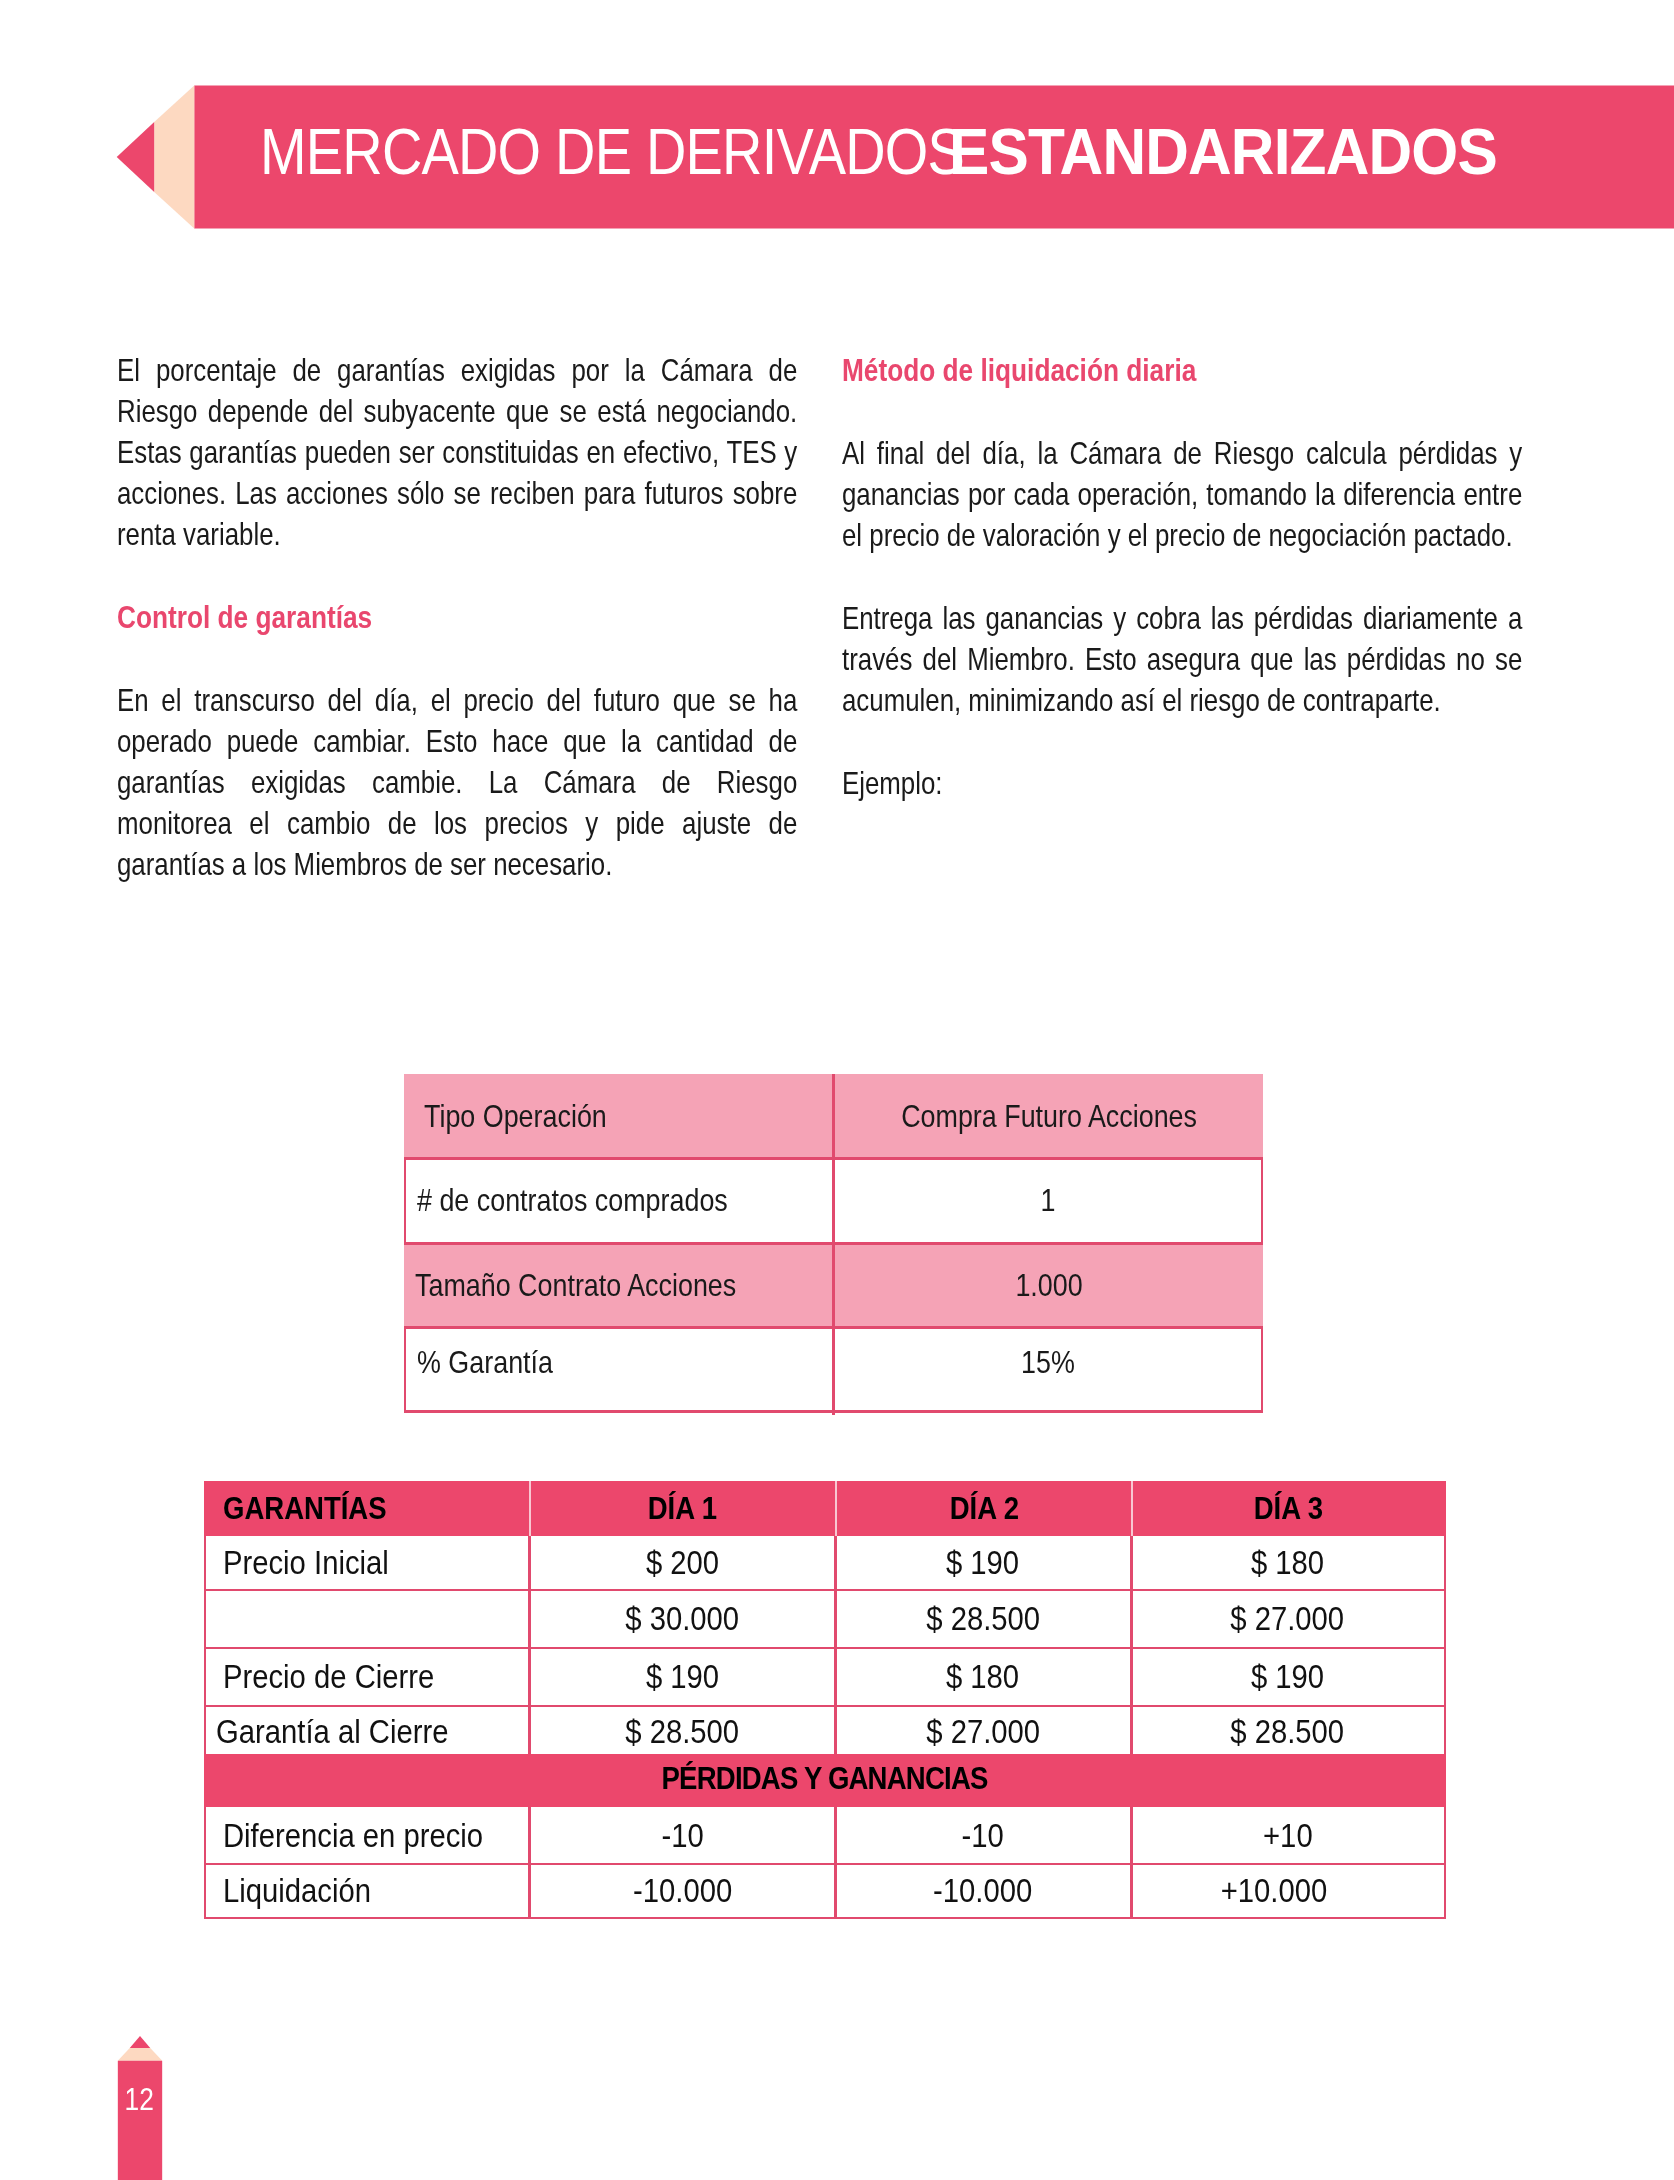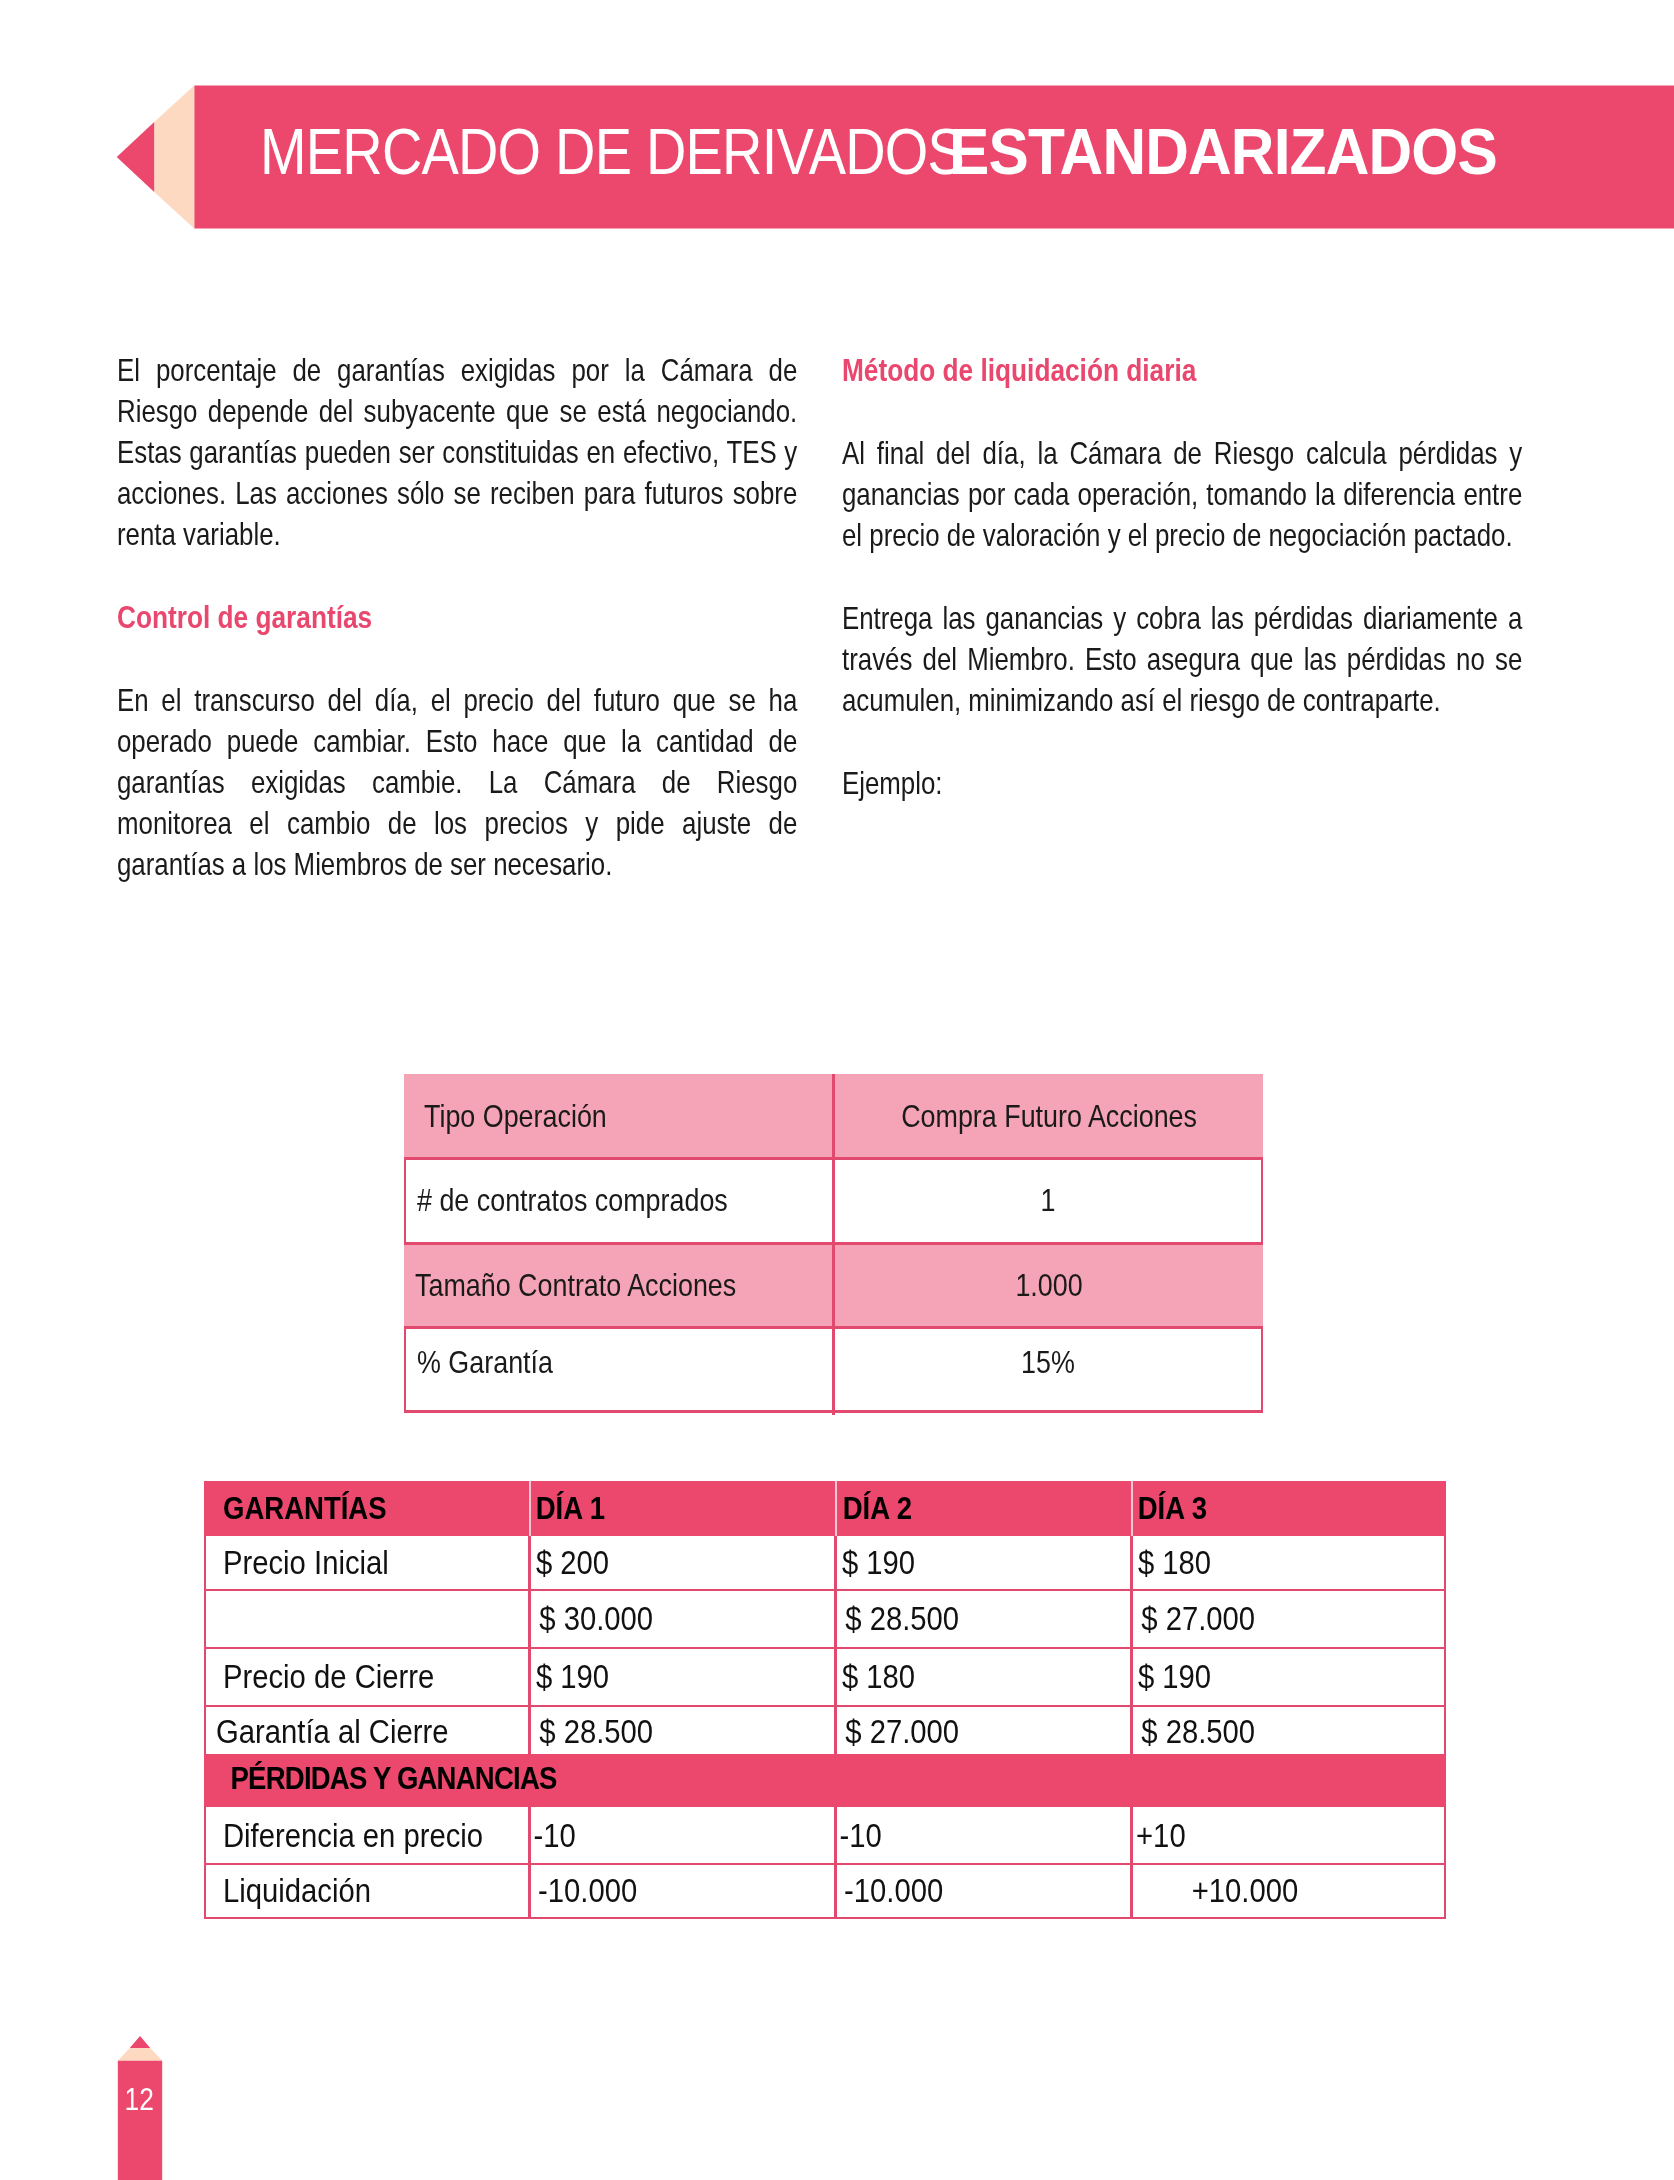--- a/index.html
+++ b/index.html
@@ -37,21 +37,21 @@
   .t1-cell.c2 .sx { transform-origin: center center; }
 
   
   .t2 { position: absolute; left: 204px; top: 1481px; width: 1242px; }
   .t2-hdr { position: absolute; left: 0; width: 1242px; background: #EC476C; }
   .t2-hcell { position: absolute; top: 0; color: #000000; font-weight: 700; font-size: 32px; white-space: nowrap; }
   .t2-row { position: absolute; left: 0; width: 1242px; background: #fff; box-sizing: border-box;
             border-left: 2.6px solid #E14A6E; border-right: 2.6px solid #E14A6E; border-bottom: 2.6px solid #E14A6E; }
   .t2-cell { position: absolute; top: 0; font-size: 34px; white-space: nowrap; color: #111; }
   .t2-cell .sx, .t2-hcell .sx { display: inline-block; transform: scaleX(0.86); transform-origin: left center; }
-  .t2-cell.center, .t2-hcell.center { }
+  .t2-cell.center, .t2-hcell.center { text-align: center; }
   .t2-cell.center .sx, .t2-hcell.center .sx { transform-origin: center center; }
   .t2-vline { position: absolute; width: 2.6px; background: #E14A6E; }
   .t2-hvline { position: absolute; width: 1.7px; background: #F8C7D2; }
 
   
   .pg { position: absolute; left: 116px; top: 2036px; width: 48px; height: 145px; }
   .pg-num { position: absolute; left: 116px; top: 2077px; width: 46px; text-align: center; color: #ffffff;
             font-size: 31px; line-height: 46px; font-weight: 400; }
   .pg-num .sx { display: inline-block; transform: scaleX(0.85); }
 </style>
@@ -159,21 +159,21 @@
   <div class="t2-row" style="top:326px; height:58px;">
     <div class="t2-cell" style="left:17px; line-height:56px;"><span class="sx">Diferencia en precio</span></div>
     <div class="t2-cell center" style="left:324px; width:305px; line-height:56px;"><span class="sx">-10</span></div>
     <div class="t2-cell center" style="left:630px; width:294px; line-height:56px;"><span class="sx">-10</span></div>
     <div class="t2-cell center" style="left:926px; width:311px; line-height:56px;"><span class="sx">+10</span></div>
   </div>
   <div class="t2-row" style="top:384px; height:54px;">
     <div class="t2-cell" style="left:17px; line-height:51px;"><span class="sx">Liquidación</span></div>
     <div class="t2-cell center" style="left:324px; width:305px; line-height:51px;"><span class="sx">-10.000</span></div>
     <div class="t2-cell center" style="left:630px; width:294px; line-height:51px;"><span class="sx">-10.000</span></div>
-    <div class="t2-cell center" style="left:977px; width:311px; line-height:51px;"><span class="sx">+10.000</span></div>
+    <div class="t2-cell center" style="left:912px; width:311px; line-height:51px;"><span class="sx">+10.000</span></div>
   </div>
 
   <div class="t2-vline" style="left:324px; top:55px; height:218px;"></div>
   <div class="t2-vline" style="left:630px; top:55px; height:218px;"></div>
   <div class="t2-vline" style="left:926px; top:55px; height:218px;"></div>
   <div class="t2-vline" style="left:324px; top:326px; height:112px;"></div>
   <div class="t2-vline" style="left:630px; top:326px; height:112px;"></div>
   <div class="t2-vline" style="left:926px; top:326px; height:112px;"></div>
 </div>
 

